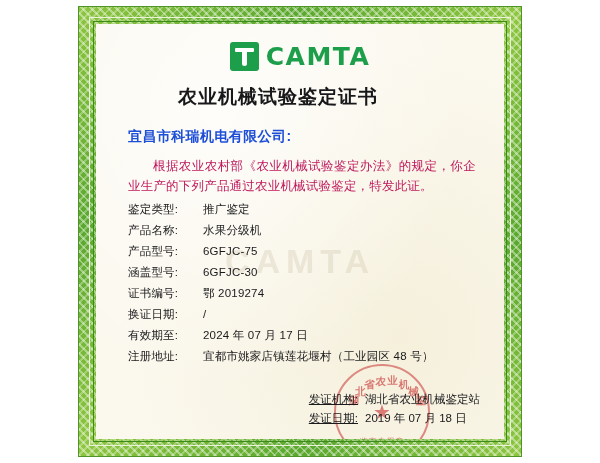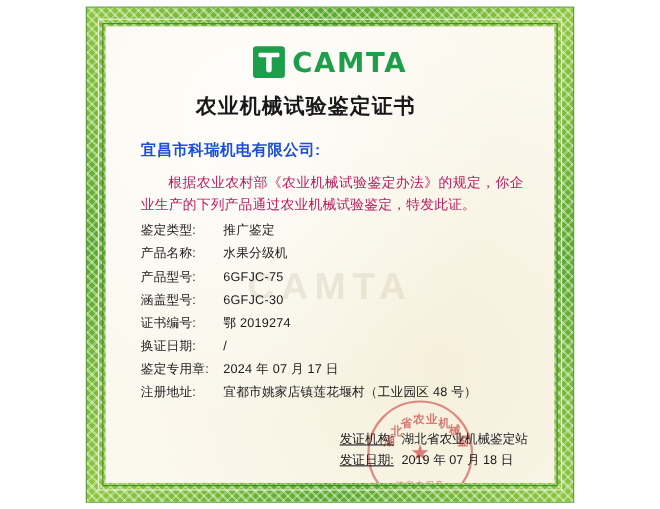--- a/index.html
+++ b/index.html
@@ -315,21 +315,21 @@
       </div>
       <div class="field-row">
         <div class="field-label">证书编号:</div>
         <div class="field-value">鄂 2019274</div>
       </div>
       <div class="field-row">
         <div class="field-label">换证日期:</div>
         <div class="field-value">/</div>
       </div>
       <div class="field-row">
-        <div class="field-label">鉴定专用章:</div>
+        <div class="field-label">有效期至:</div>
         <div class="field-value">2024 年 07 月 17 日</div>
       </div>
       <div class="field-row">
         <div class="field-label">注册地址:</div>
         <div class="field-value">宜都市姚家店镇莲花堰村（工业园区 48 号）</div>
       </div>
     </div>
 
     <div class="seal">
       <div class="seal-text">

